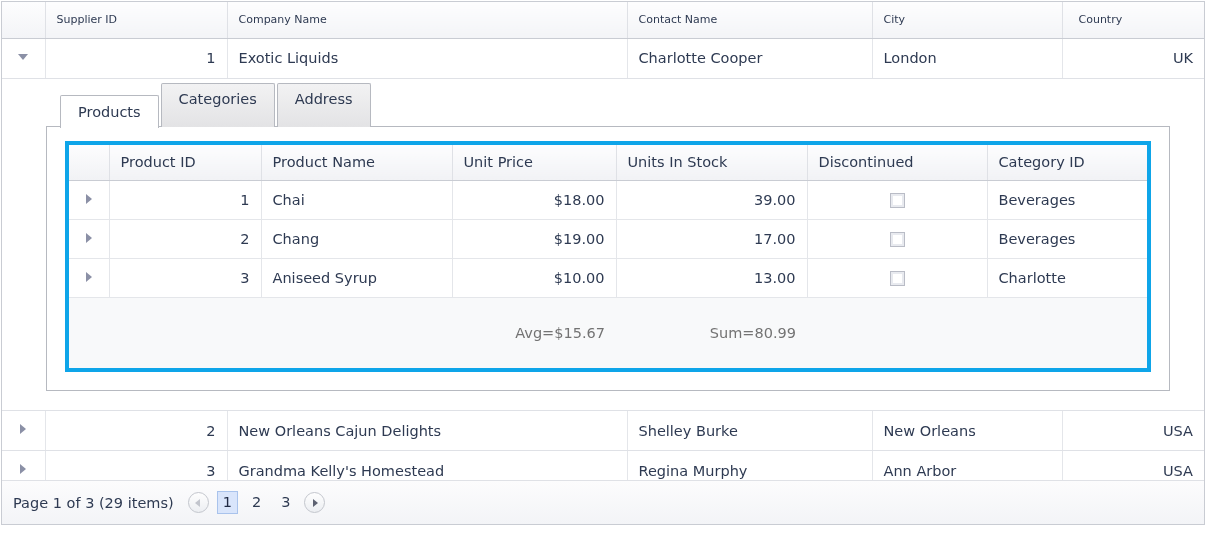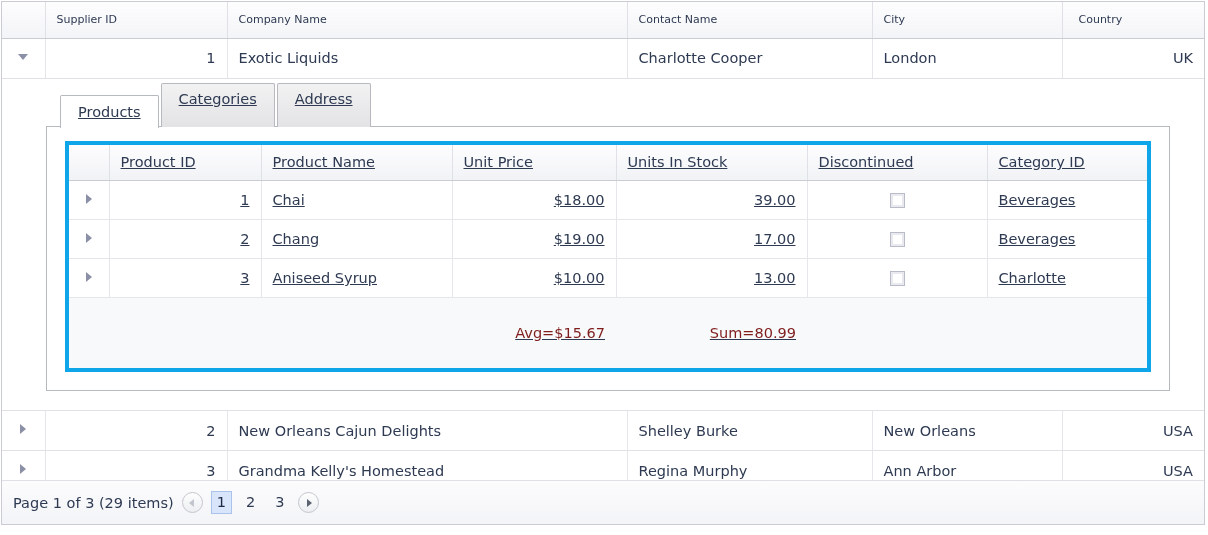--- a/index.html
+++ b/index.html
@@ -99,21 +99,20 @@
 
   
   td.detailcell {
     padding: 0;
     background: #fff;
     border-right: none;
     border-bottom: 1px solid #dfe1e6;
   }
   .detail-wrap {
     padding: 16px 34px 18px 44px;
-    text-decoration: underline;
   }
 
   
   .tabstrip { position: relative; }
   .tabnav {
     display: flex;
     align-items: flex-end;
     position: relative;
     z-index: 2;
     padding-left: 14px;
@@ -201,21 +200,21 @@
     cursor: pointer;
   }
 
   .ifoot td {
     background: #f8f9fa;
     border-bottom: none;
     border-right: none;
     padding: 27px 11px;
     height: 40px;
     box-sizing: border-box;
-    color: #7f1d1d;
+    color: #737373;
     white-space: nowrap;
   }
   .ifoot td.num { text-align: right; }
 
   
   .pager {
     position: absolute;
     left: 0;
     right: 0;
     bottom: 0;
@@ -224,21 +223,21 @@
     border-top: 1px solid #dfe1e6;
     display: flex;
     align-items: center;
     padding-left: 11px;
     box-sizing: border-box;
     gap: 8px;
   }
   .pager-info {
     font-size: 14.5px;
     color: #2e3a52;
-    margin-right: 0;
+    margin-right: 6px;
   }
   .pg-arrow {
     width: 21px;
     height: 21px;
     border-radius: 50%;
     border: 1px solid #c3c6cd;
     background: linear-gradient(to bottom, #fefefe 0%, #eceef2 100%);
     display: inline-flex;
     align-items: center;
     justify-content: center;

